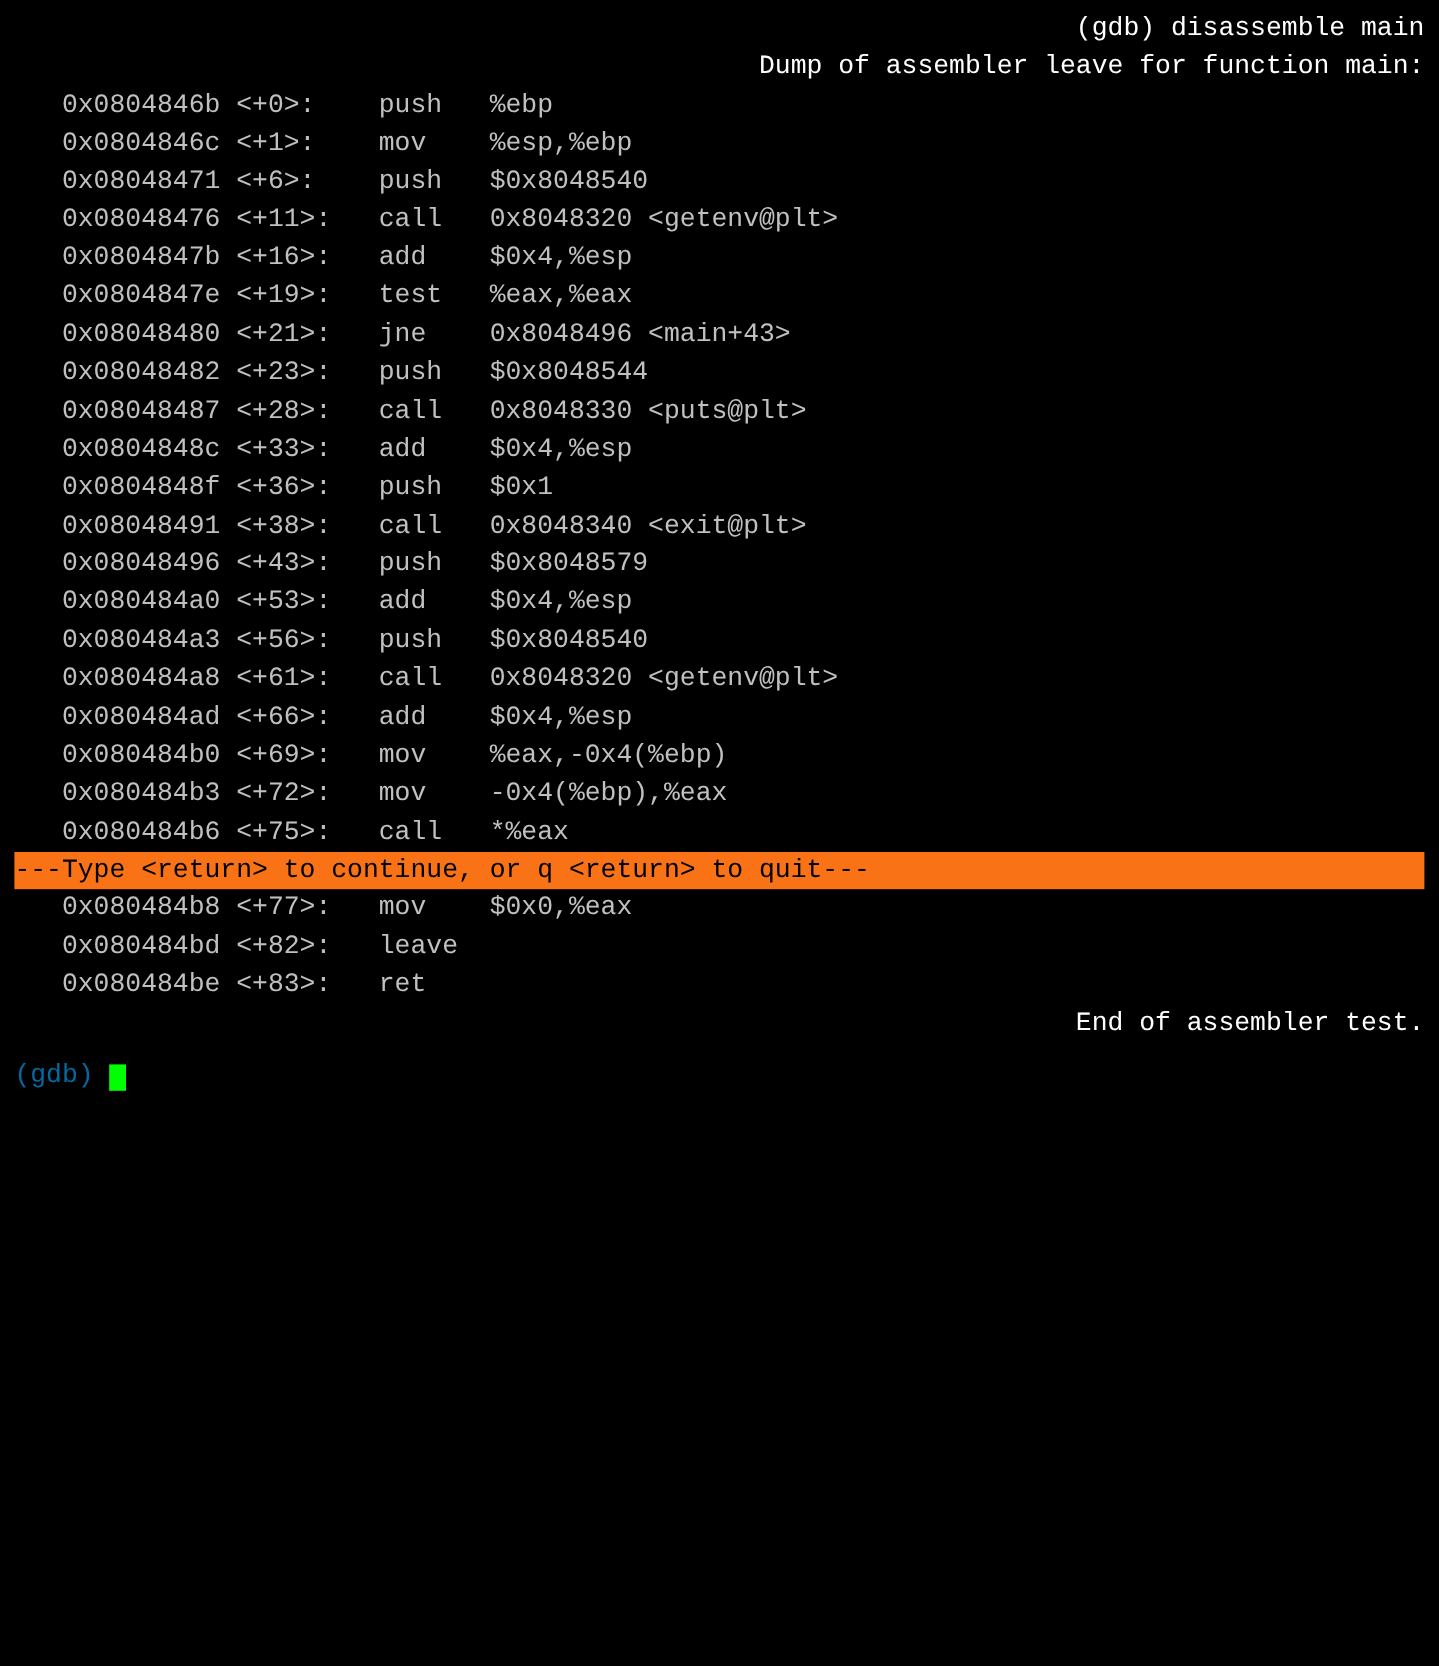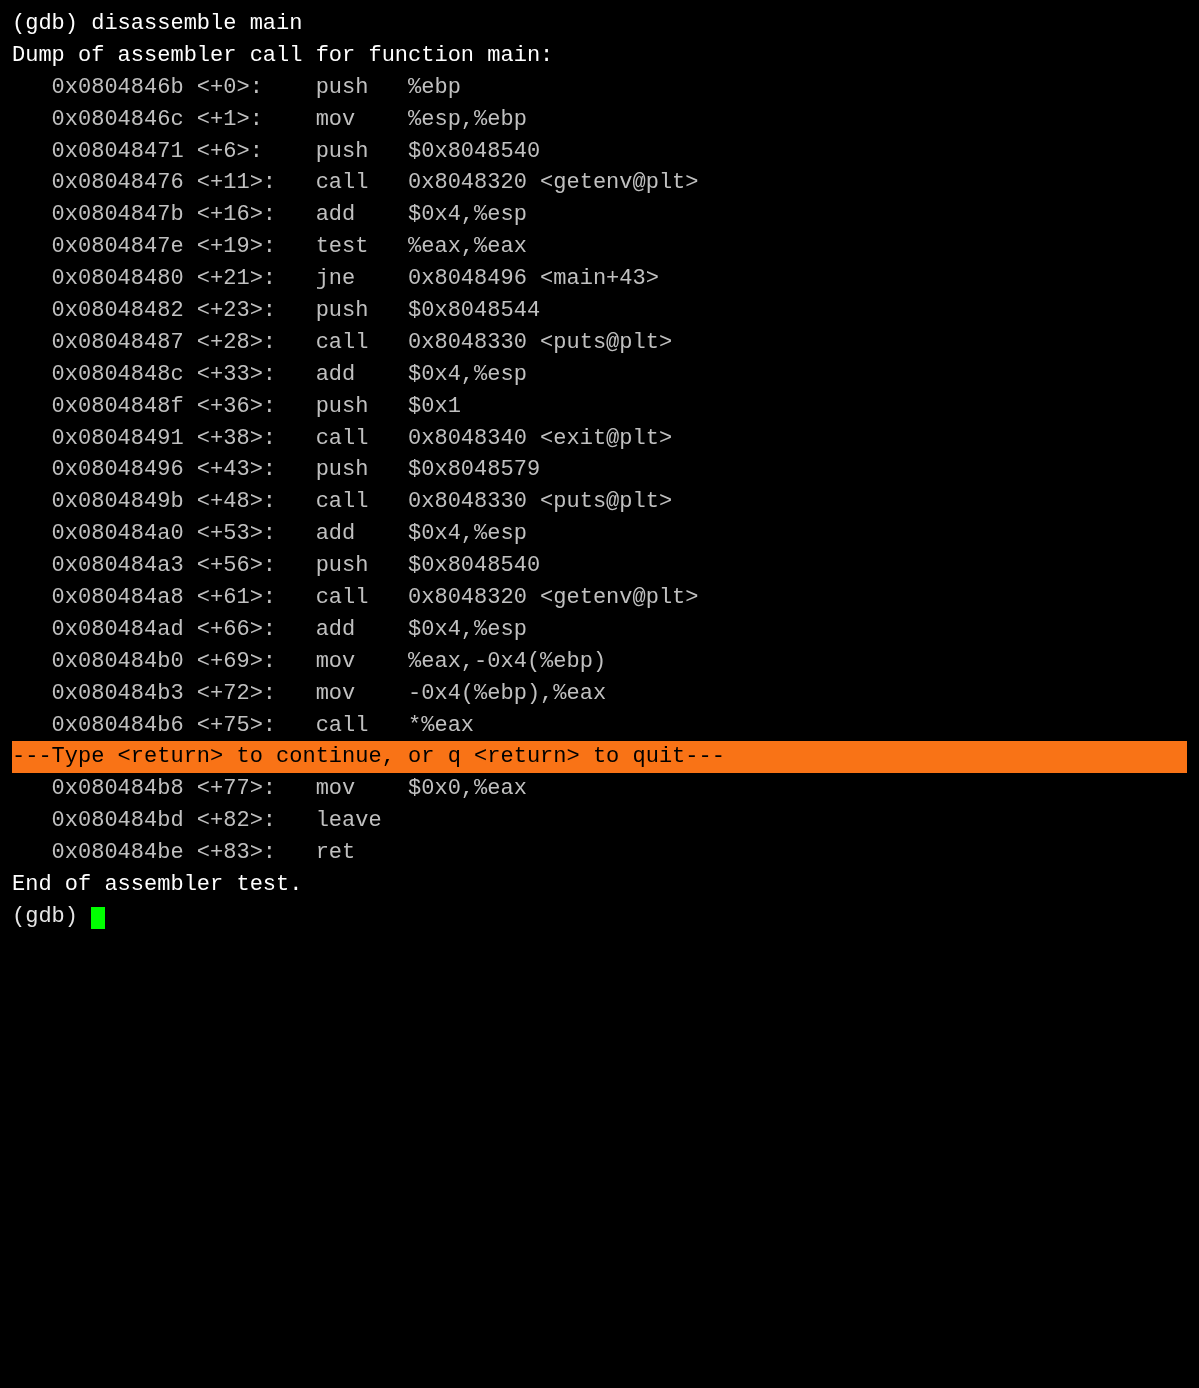--- a/index.html
+++ b/index.html
@@ -25,63 +25,64 @@
       min-height: 1388px;
     }
 
     .line {
       white-space: pre;
       display: block;
     }
 
     .line-white {
       color: #ffffff;
+      text-align: right;
     }
 
     .line-gray {
       color: #c0c0c0;
     }
 
     .status-line {
       color: #000000;
       background-color: #f97316;
     }
 
     .prompt-line {
-      color: #e5e5e5;
+      color: #0369a1;
+      margin-top: 12px;
     }
 
     .cursor {
       display: inline-block;
       width: 14px;
       height: 22px;
       background-color: #00ff00;
       vertical-align: text-bottom;
     }
   </style>
 </head>
 <body>
 
 <div class="terminal">
 <span class="line line-white">(gdb) disassemble main</span>
-    <span class="line line-white">Dump of assembler call for function main:</span>
+    <span class="line line-white">Dump of assembler leave for function main:</span>
     <span class="line line-gray">   0x0804846b &lt;+0&gt;:    push   %ebp</span>
     <span class="line line-gray">   0x0804846c &lt;+1&gt;:    mov    %esp,%ebp</span>
     <span class="line line-gray">   0x08048471 &lt;+6&gt;:    push   $0x8048540</span>
     <span class="line line-gray">   0x08048476 &lt;+11&gt;:   call   0x8048320 &lt;getenv@plt&gt;</span>
     <span class="line line-gray">   0x0804847b &lt;+16&gt;:   add    $0x4,%esp</span>
     <span class="line line-gray">   0x0804847e &lt;+19&gt;:   test   %eax,%eax</span>
     <span class="line line-gray">   0x08048480 &lt;+21&gt;:   jne    0x8048496 &lt;main+43&gt;</span>
     <span class="line line-gray">   0x08048482 &lt;+23&gt;:   push   $0x8048544</span>
     <span class="line line-gray">   0x08048487 &lt;+28&gt;:   call   0x8048330 &lt;puts@plt&gt;</span>
     <span class="line line-gray">   0x0804848c &lt;+33&gt;:   add    $0x4,%esp</span>
     <span class="line line-gray">   0x0804848f &lt;+36&gt;:   push   $0x1</span>
     <span class="line line-gray">   0x08048491 &lt;+38&gt;:   call   0x8048340 &lt;exit@plt&gt;</span>
     <span class="line line-gray">   0x08048496 &lt;+43&gt;:   push   $0x8048579</span>
-    <span class="line line-gray">   0x0804849b &lt;+48&gt;:   call   0x8048330 &lt;puts@plt&gt;</span>
     <span class="line line-gray">   0x080484a0 &lt;+53&gt;:   add    $0x4,%esp</span>
     <span class="line line-gray">   0x080484a3 &lt;+56&gt;:   push   $0x8048540</span>
     <span class="line line-gray">   0x080484a8 &lt;+61&gt;:   call   0x8048320 &lt;getenv@plt&gt;</span>
     <span class="line line-gray">   0x080484ad &lt;+66&gt;:   add    $0x4,%esp</span>
     <span class="line line-gray">   0x080484b0 &lt;+69&gt;:   mov    %eax,-0x4(%ebp)</span>
     <span class="line line-gray">   0x080484b3 &lt;+72&gt;:   mov    -0x4(%ebp),%eax</span>
     <span class="line line-gray">   0x080484b6 &lt;+75&gt;:   call   *%eax</span>
     <span class="line status-line">---Type &lt;return&gt; to continue, or q &lt;return&gt; to quit---</span>
     <span class="line line-gray">   0x080484b8 &lt;+77&gt;:   mov    $0x0,%eax</span>
     <span class="line line-gray">   0x080484bd &lt;+82&gt;:   leave</span>

